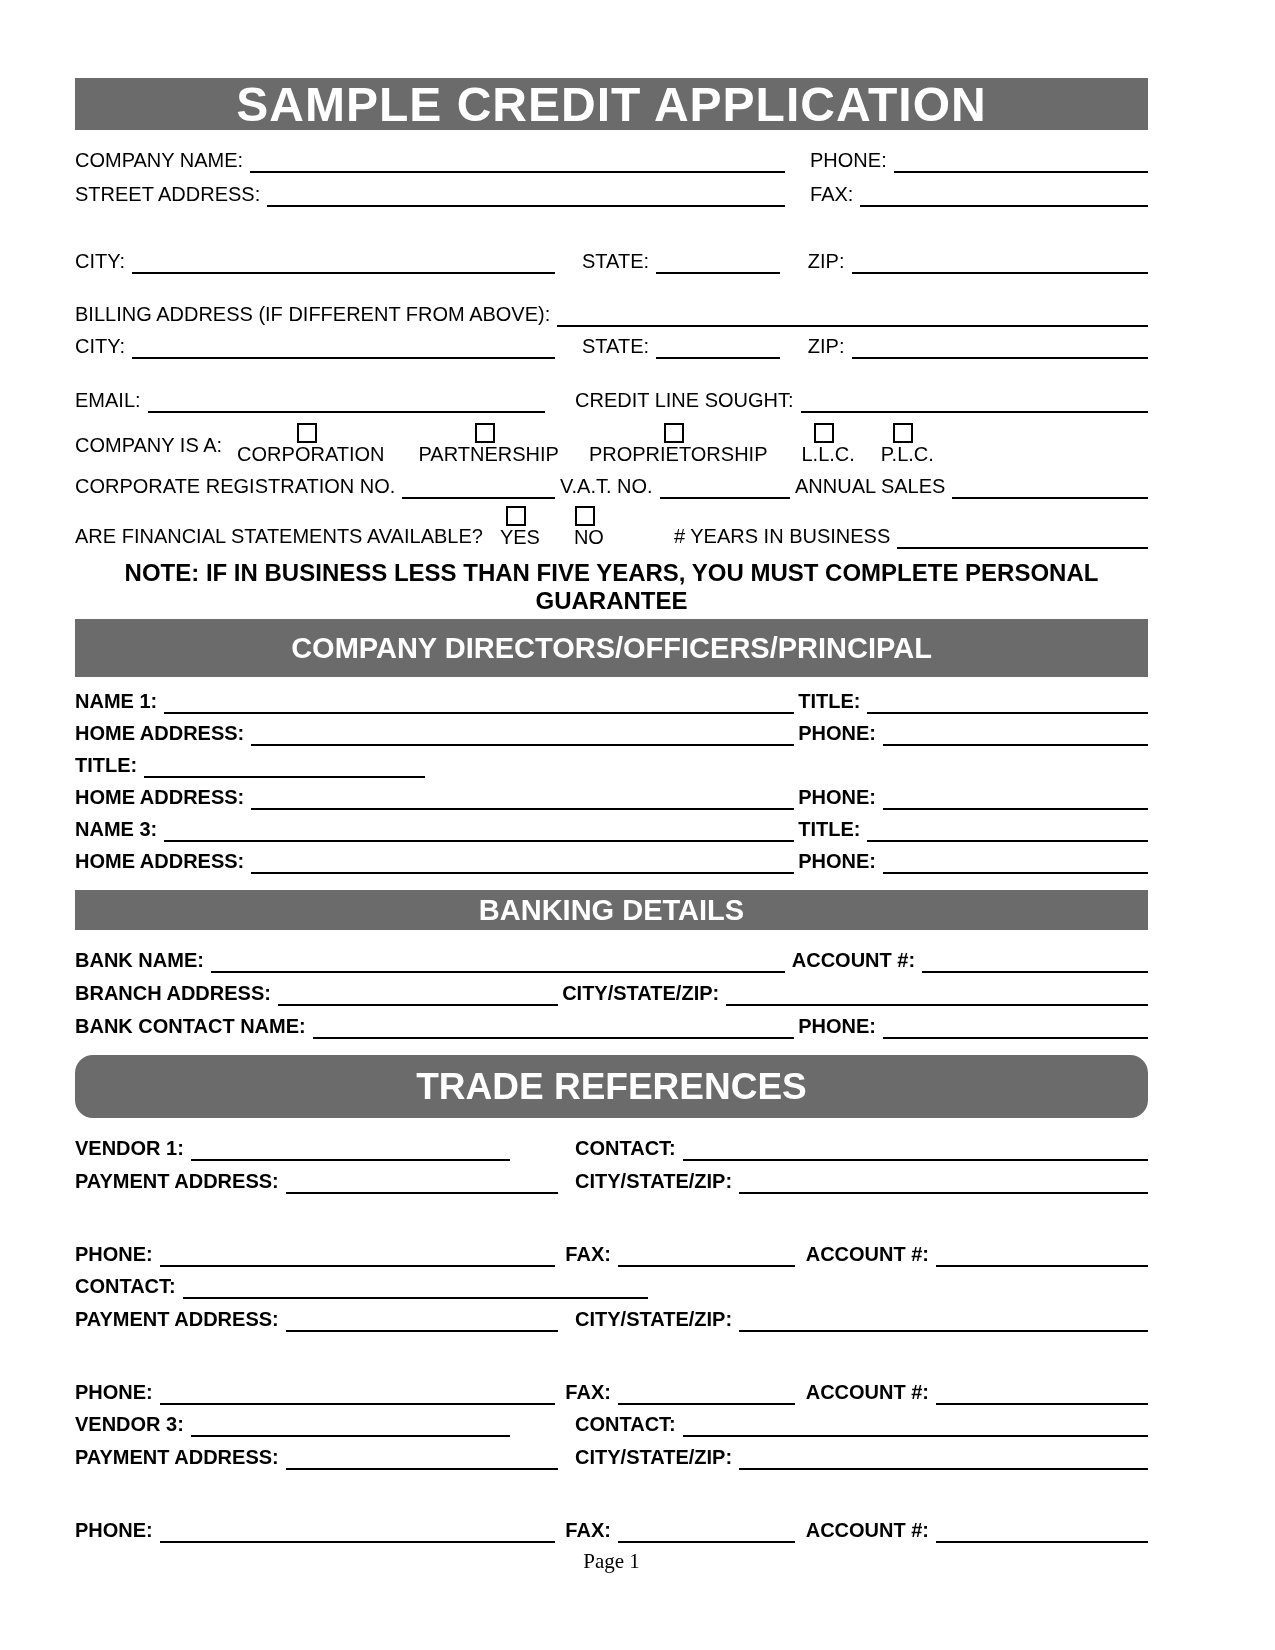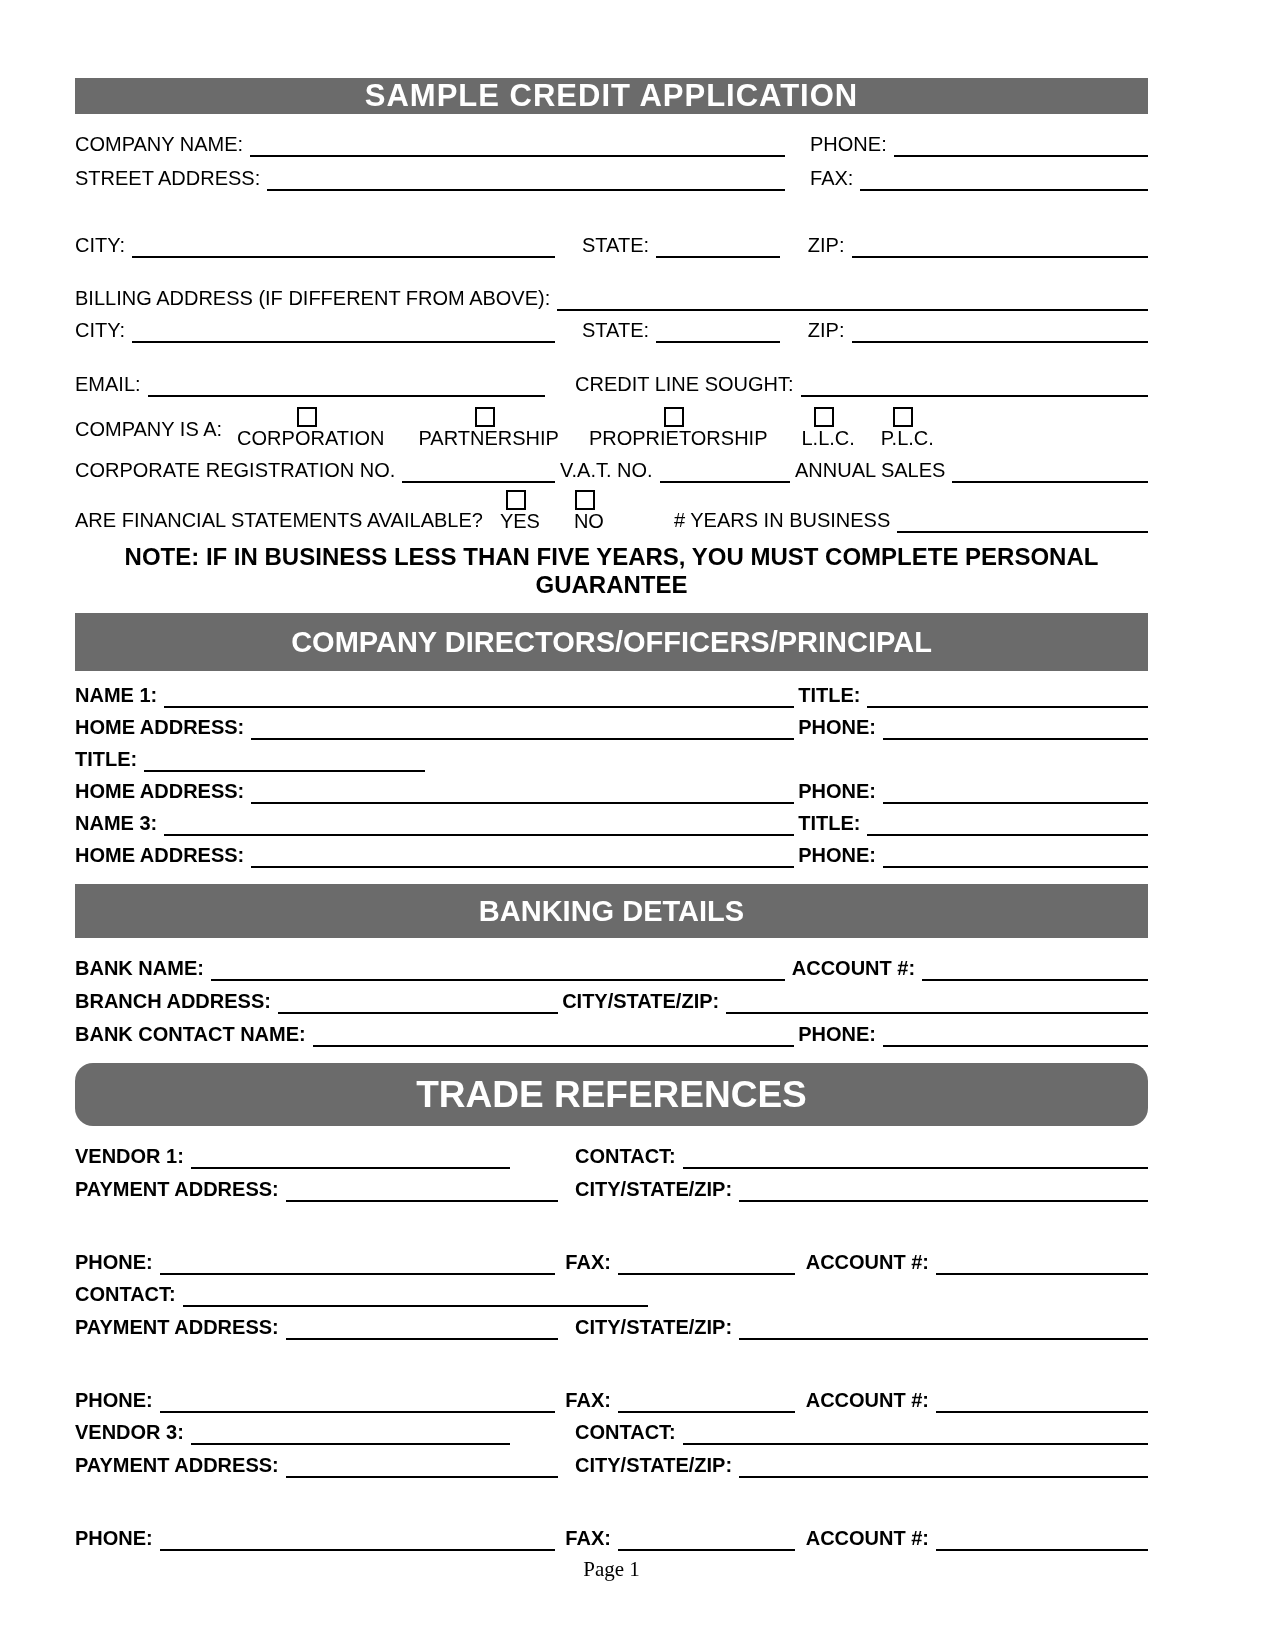--- a/index.html
+++ b/index.html
@@ -16,23 +16,23 @@
   }
   .bar {
     background: #6b6b6b;
     color: #ffffff;
     font-weight: bold;
     display: flex;
     align-items: center;
     justify-content: center;
     width: 100%;
   }
-  .title-bar { height: 36px; font-size: 31px; letter-spacing: 1px; }
+  .title-bar { height: 52px; font-size: 48px; letter-spacing: 1px; }
   .bar-lg { height: 58px; font-size: 29px; }
-  .bar-md { height: 54px; font-size: 29px; }
+  .bar-md { height: 40px; font-size: 29px; }
   .bar-sm { height: 63px; font-size: 37px; border-radius: 18px; }
   .row { display: flex; align-items: flex-end; width: 100%; }
   .sb { justify-content: space-between; }
   .grp { display: flex; align-items: flex-end; }
   .lbl { white-space: nowrap; padding-right: 7px; line-height: 1.3; }
   .bold { font-weight: bold; }
   .fill {
     flex: 1 1 auto;
     border-bottom: 2px solid #000;
     height: 27px;
@@ -48,21 +48,21 @@
     flex: 0 0 auto;
   }
   .note { font-weight: bold; text-align: center; font-size: 24px; }
   .footer {
     font-family: "Liberation Serif", serif;
     font-size: 21px;
     text-align: center;
   }
   
   .mt5 { margin-top: 5px; } .mt6 { margin-top: 6px; } .mt7 { margin-top: 7px; }
-  .mt10 { margin-top: 10px; } .mt12 { margin-top: 16px; } .mt14 { margin-top: 14px; }
+  .mt10 { margin-top: 10px; } .mt12 { margin-top: 16px; } .mt14 { margin-top: 4px; }
   .mt16 { margin-top: 16px; } .mt26 { margin-top: 26px; } .mt27 { margin-top: 27px; }
   .mt40 { margin-top: 40px; } .mt46 { margin-top: 46px; }
 </style>
 </head>
 <body>
 
 <div class="page">
 
   <div class="bar title-bar">SAMPLE CREDIT APPLICATION</div>
 

